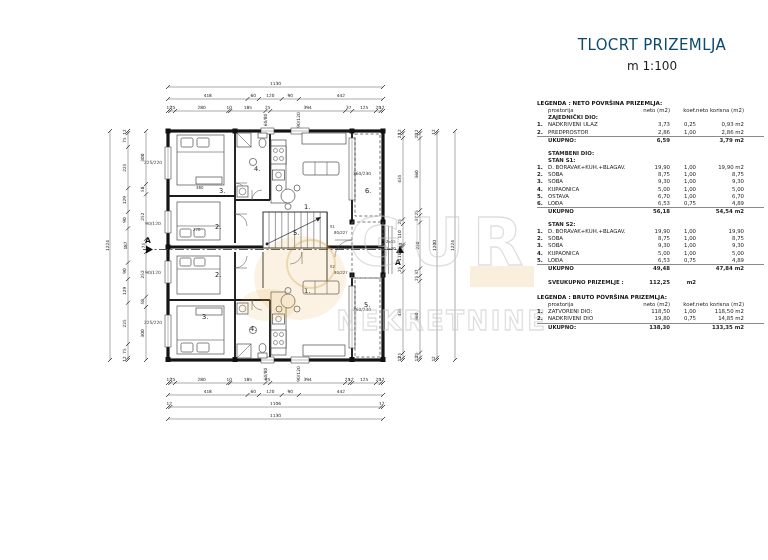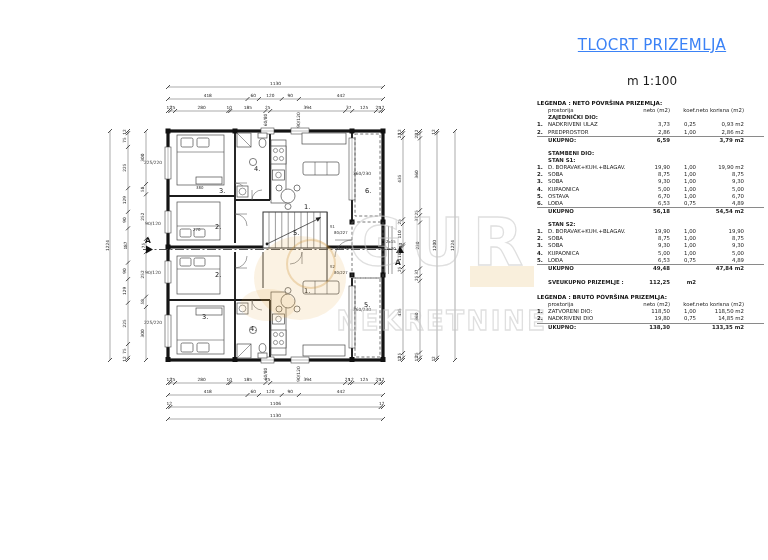--- a/index.html
+++ b/index.html
@@ -1,21 +1,21 @@
 <!DOCTYPE html>
 <html><head>
 <meta charset="utf-8">
 <style>
   html,body{margin:0;padding:0;background:#fff;}
   #stage{position:relative;width:768px;height:560px;background:#fff;overflow:hidden;
          font-family:"DejaVu Sans","Liberation Sans",sans-serif;color:#222;}
   
   #titleblock{position:absolute;left:540px;top:36px;width:224px;text-align:center;}
-  #titleblock .t1{font-size:15px;font-weight:500;letter-spacing:.4px;color:#3b82f6;text-decoration:underline;}
-  #titleblock .t2{font-size:12px;margin-top:20px;color:#1a1a1a;}
+  #titleblock .t1{font-size:15px;font-weight:500;letter-spacing:.4px;color:#0c4a6e;}
+  #titleblock .t2{font-size:12px;margin-top:5px;color:#1a1a1a;}
   
   .legend{position:absolute;left:537px;top:99px;width:227px;}
   .ltitle{font-size:5.6px;font-weight:bold;line-height:8px;color:#111;}
   .lt2{margin-top:7px;}
   .tbl{font-size:5.4px;line-height:7.2px;color:#222;}
   .trow{display:grid;grid-template-columns:11px 86px 36px 26px 48px;}
   .trow span{overflow:hidden;white-space:nowrap;}
   .c2,.c3,.c4{text-align:right;}
   .trow.g{font-weight:bold;}
   .trow.u{font-weight:bold;border-top:.6px solid #8a8a8a;}

